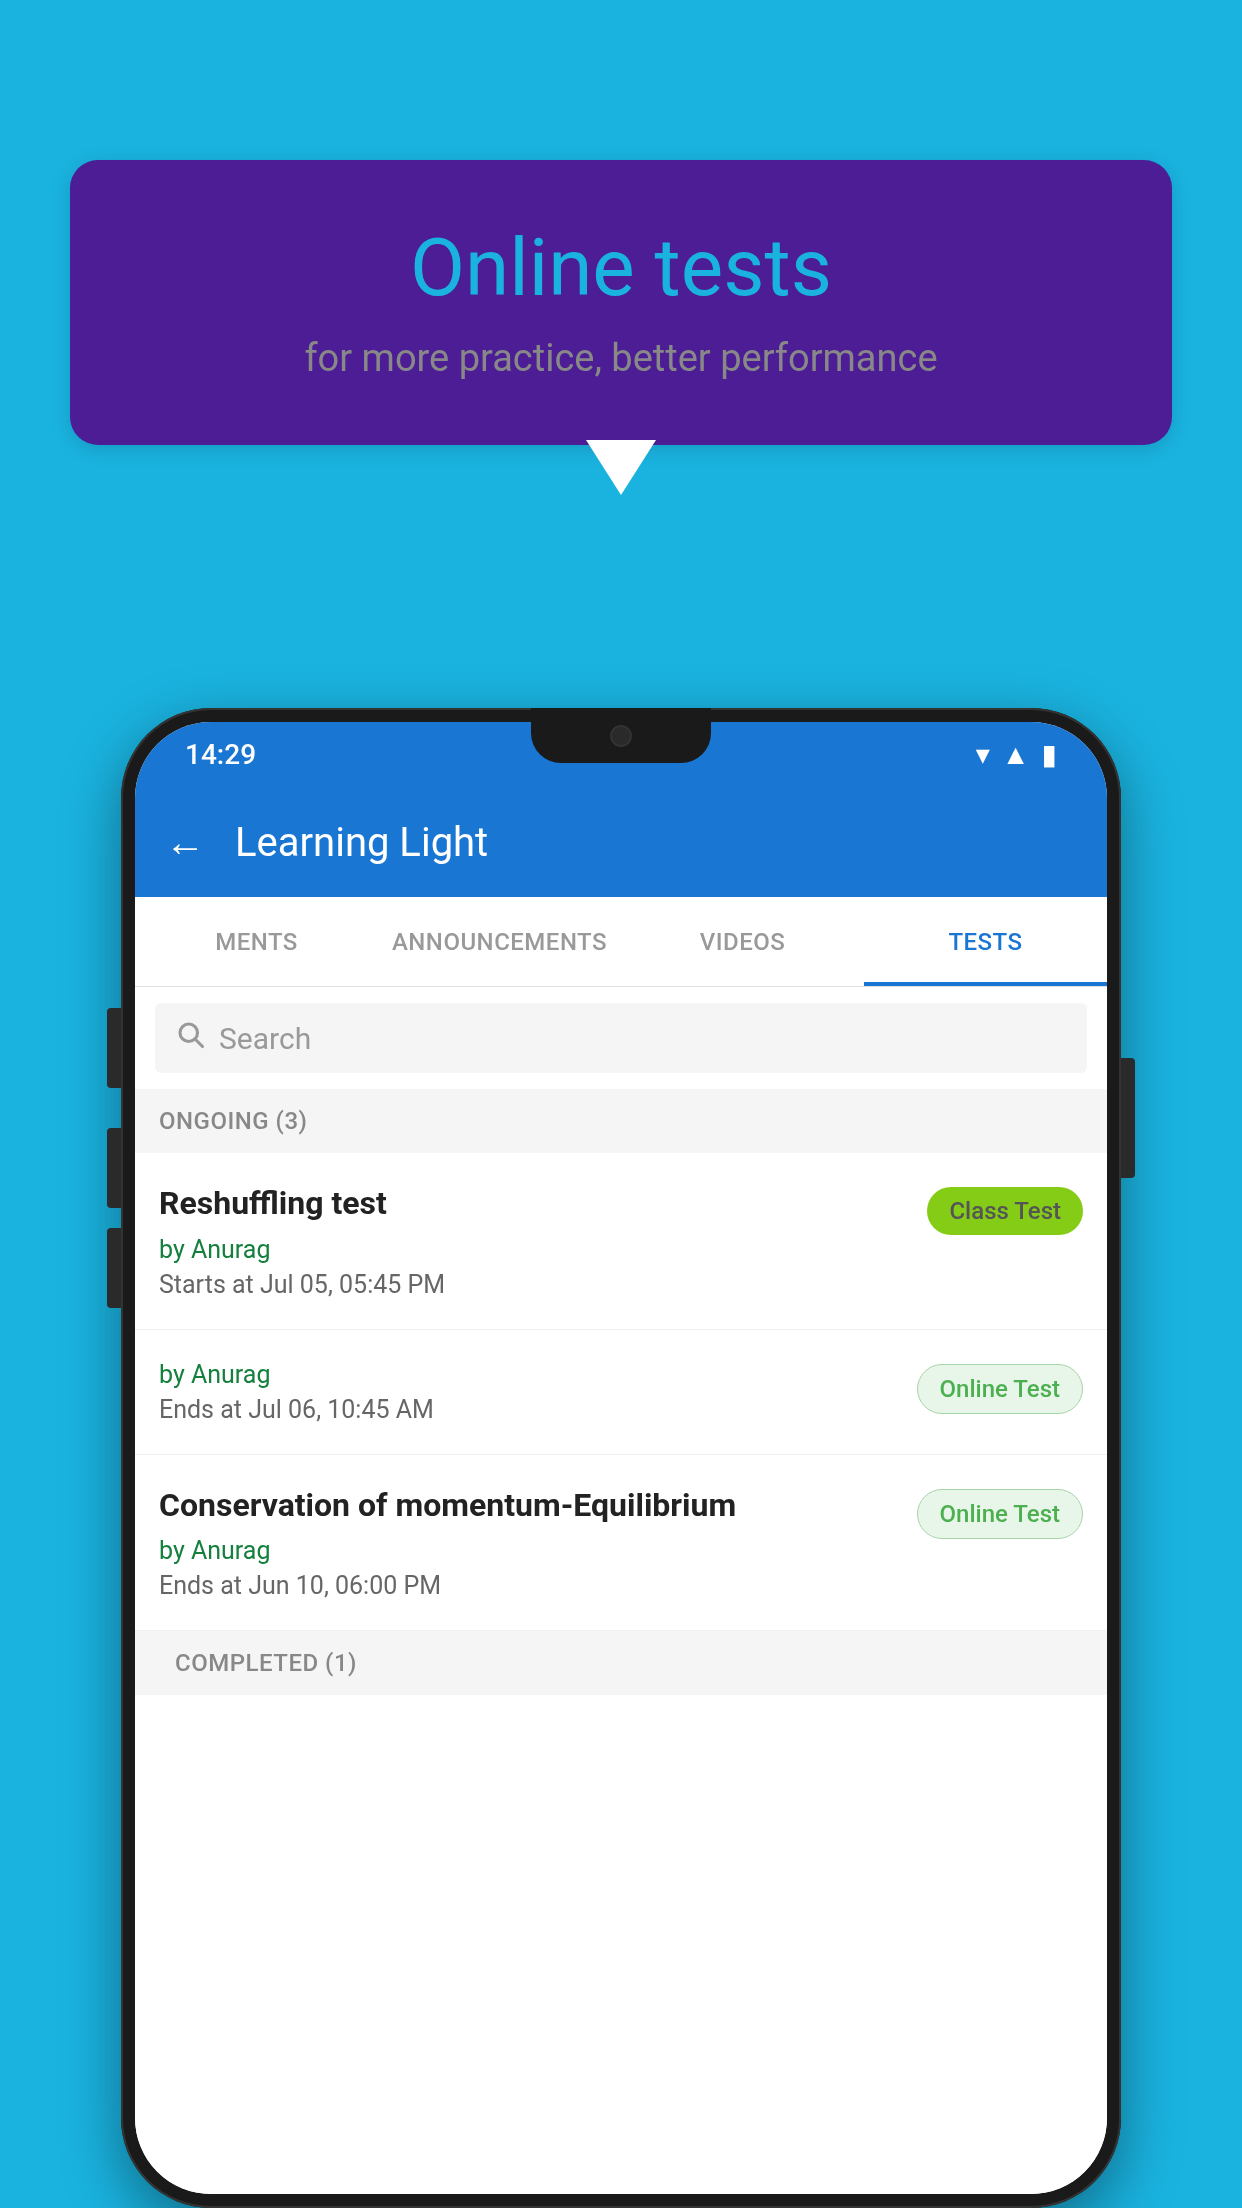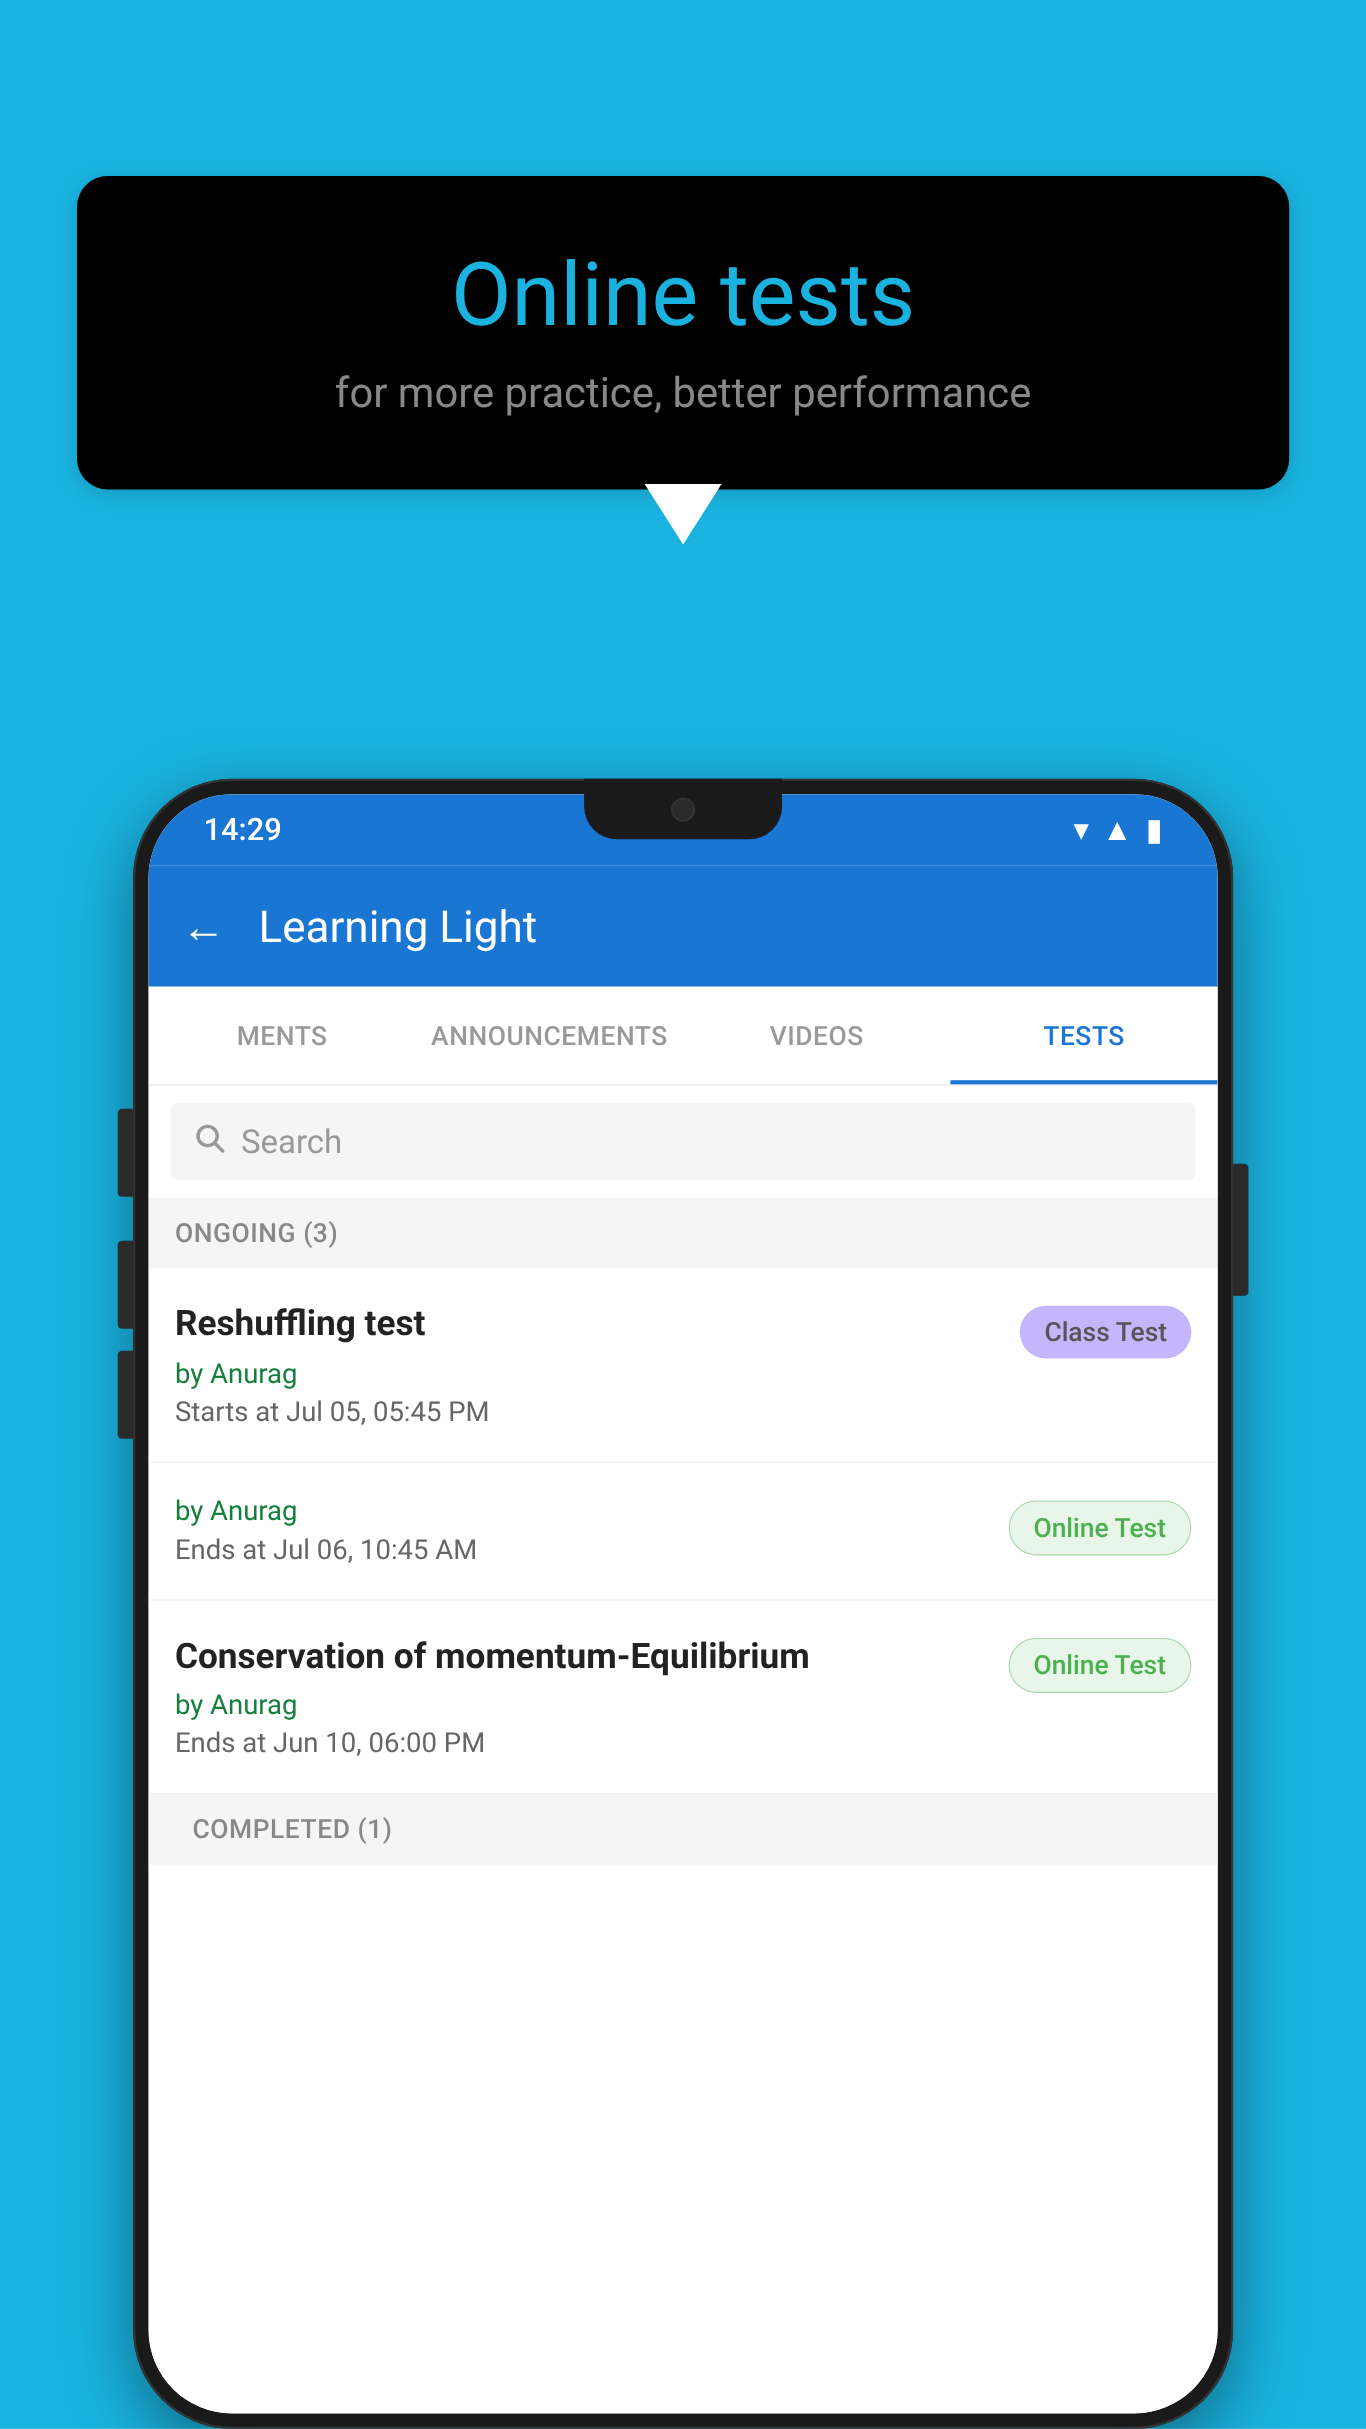--- a/index.html
+++ b/index.html
@@ -17,21 +17,21 @@
     
     .speech-bubble-container {
       position: absolute;
       top: 160px;
       left: 70px;
       right: 70px;
       z-index: 10;
     }
 
     .speech-bubble {
-      background: #000000;
+      background: #4c1d95;
       border-radius: 28px;
       padding: 60px 70px 65px;
       text-align: center;
       box-shadow: 0 4px 20px rgba(0,0,0,0.15);
       position: relative;
     }
 
     .speech-bubble::after {
       content: '';
       position: absolute;
@@ -310,21 +310,21 @@
       border-radius: 30px;
       padding: 10px 22px;
       font-size: 24px;
       font-weight: 500;
       white-space: nowrap;
       flex-shrink: 0;
       margin-top: 4px;
     }
 
     .badge-class {
-      background: #c4b5fd;
+      background: #84cc16;
       color: #555;
     }
 
     .badge-online {
       background: #e8f5e9;
       color: #4caf50;
       border: 1px solid #a5d6a7;
     }
 
     

